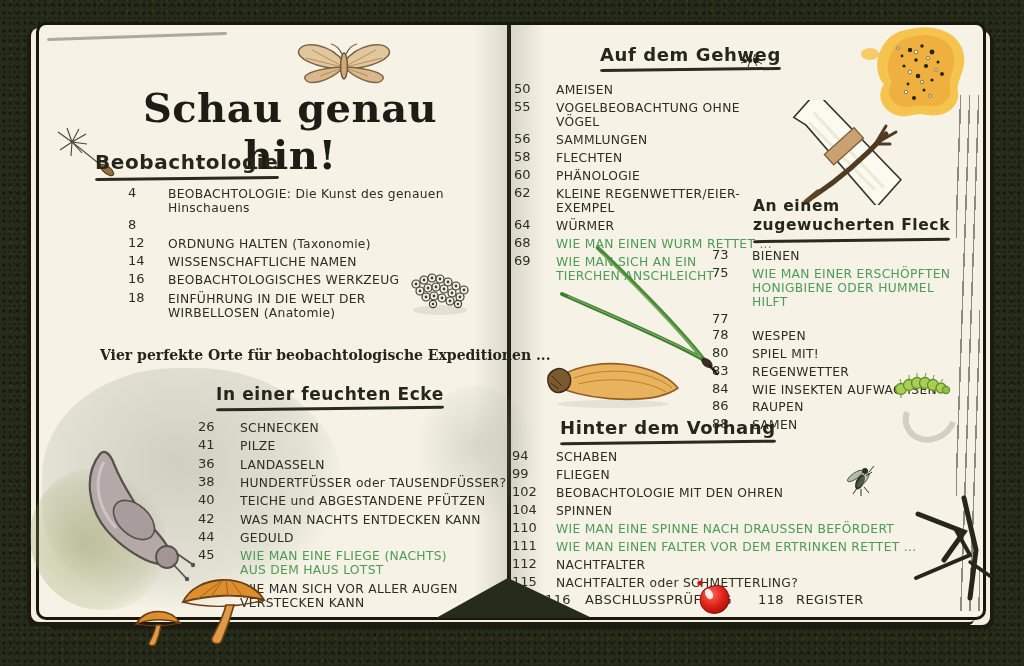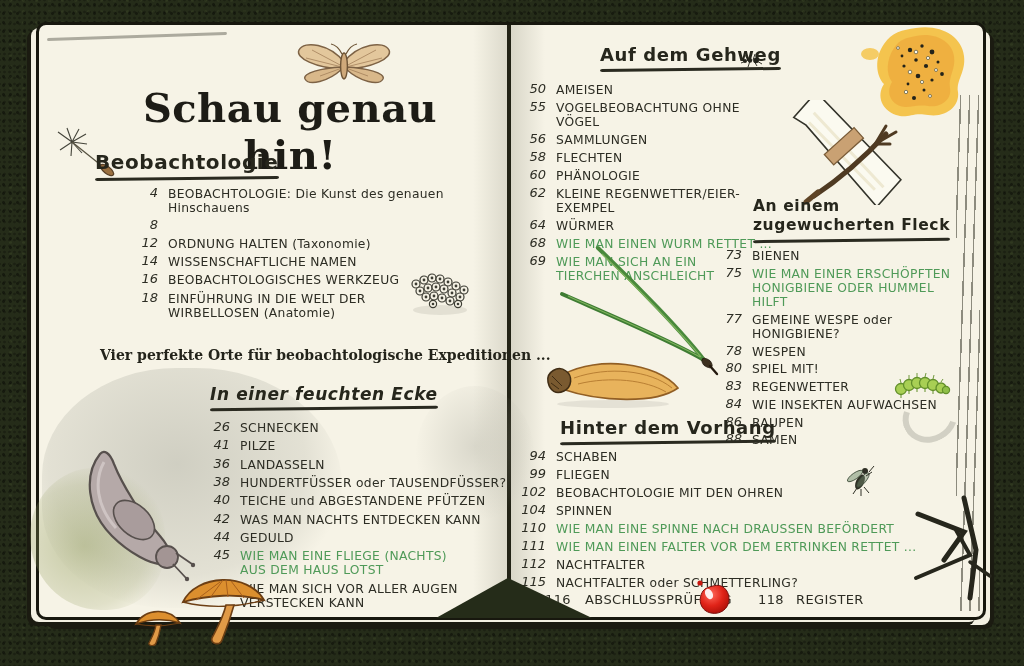--- a/index.html
+++ b/index.html
@@ -34,28 +34,28 @@
   
   .ink{color:#2d2d24;}
   .page-title{position:absolute;left:95px;top:84px;width:390px;text-align:center;
     font-family:"DejaVu Serif",serif;font-weight:bold;font-size:40px;color:#1d1c16;letter-spacing:.5px;}
   .interlude{position:absolute;left:100px;top:347px;width:460px;white-space:nowrap;
     font-family:"DejaVu Serif",serif;font-weight:bold;font-size:14px;color:#23231a;}
   .heading{position:absolute;color:#26261c;font-weight:bold;letter-spacing:.6px;}
   .hl{display:inline-block;white-space:pre-line;}
   .hl::after{content:'';display:block;height:3px;background:#2a2a20;border-radius:3px/2px;margin-top:3px;transform:rotate(-.7deg);}
   .h-beob{left:95px;top:150px;width:390px;text-align:left;font-size:20px;}
-  .h-feucht{left:210px;top:384px;width:240px;font-size:17px;font-style:italic;}
+  .h-feucht{left:210px;top:384px;width:240px;text-align:center;font-size:17px;}
   .h-gehweg{left:560px;top:44px;font-size:18px;margin-left:40px;}
   .h-fleck{left:753px;top:197px;font-size:15.5px;line-height:1.25;}
   .h-vorhang{left:560px;top:417px;font-size:18px;}
 
   .toclist{position:absolute;}
   .row{display:flex;align-items:flex-start;margin-bottom:3.2px;color:#2d2d24;}
-  .row .num{flex:0 0 var(--numw,30px);text-align:right;margin-right:10px;font-size:13px;line-height:1.08;font-style:italic;}
+  .row .num{flex:0 0 var(--numw,30px);margin-right:10px;font-size:13px;line-height:1.08;}
   .row .txt{white-space:pre-line;font-size:12.3px;line-height:1.15;letter-spacing:.3px;padding-top:1px;}
   .row.green .txt{color:#4f9a58;}
   .l1{left:128px;top:186px;width:384px;--numw:30px;}
   .l2{left:198px;top:420px;width:312px;--numw:32px;}
   .l3{left:514px;top:82px;width:268px;--numw:32px;}
   .l3 .row{margin-bottom:2.8px;}
   .l4{left:712px;top:248px;width:256px;--numw:30px;}
   .l4 .row{margin-bottom:2.6px;}
   .l5{left:512px;top:449px;width:430px;--numw:34px;}
   .l5 .row{margin-bottom:2.8px;}
@@ -353,21 +353,20 @@
         <span class="num">73</span>
         <span class="txt">BIENEN</span>
       </div>
       <div class="row green">
         <span class="num">75</span>
         <span class="txt">WIE MAN EINER ERSCHÖPFTEN
 HONIGBIENE ODER HUMMEL HILFT</span>
       </div>
       <div class="row">
         <span class="num">77</span>
-        <span class="txt">GEMEINE WESPE oder HONIGBIENE?</span>
       </div>
       <div class="row">
         <span class="num">78</span>
         <span class="txt">WESPEN</span>
       </div>
       <div class="row">
         <span class="num">80</span>
         <span class="txt">SPIEL MIT!</span>
       </div>
       <div class="row">

